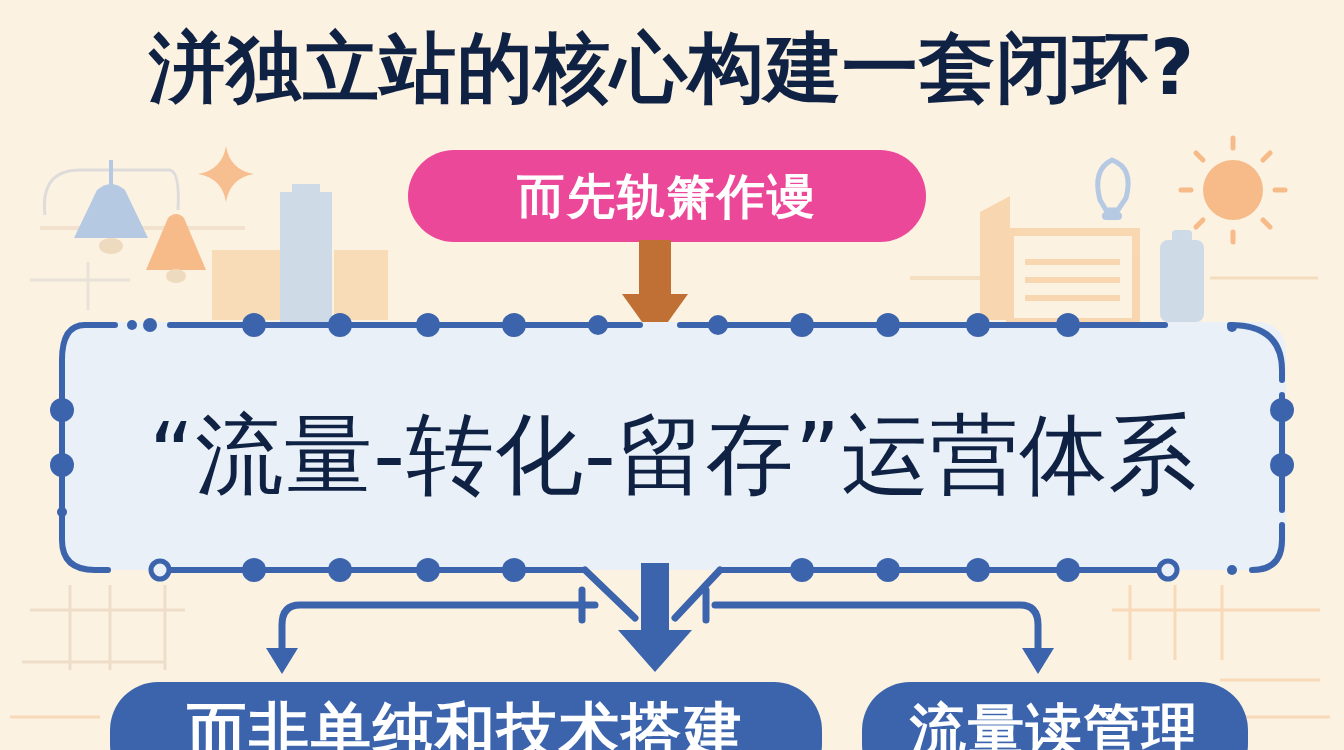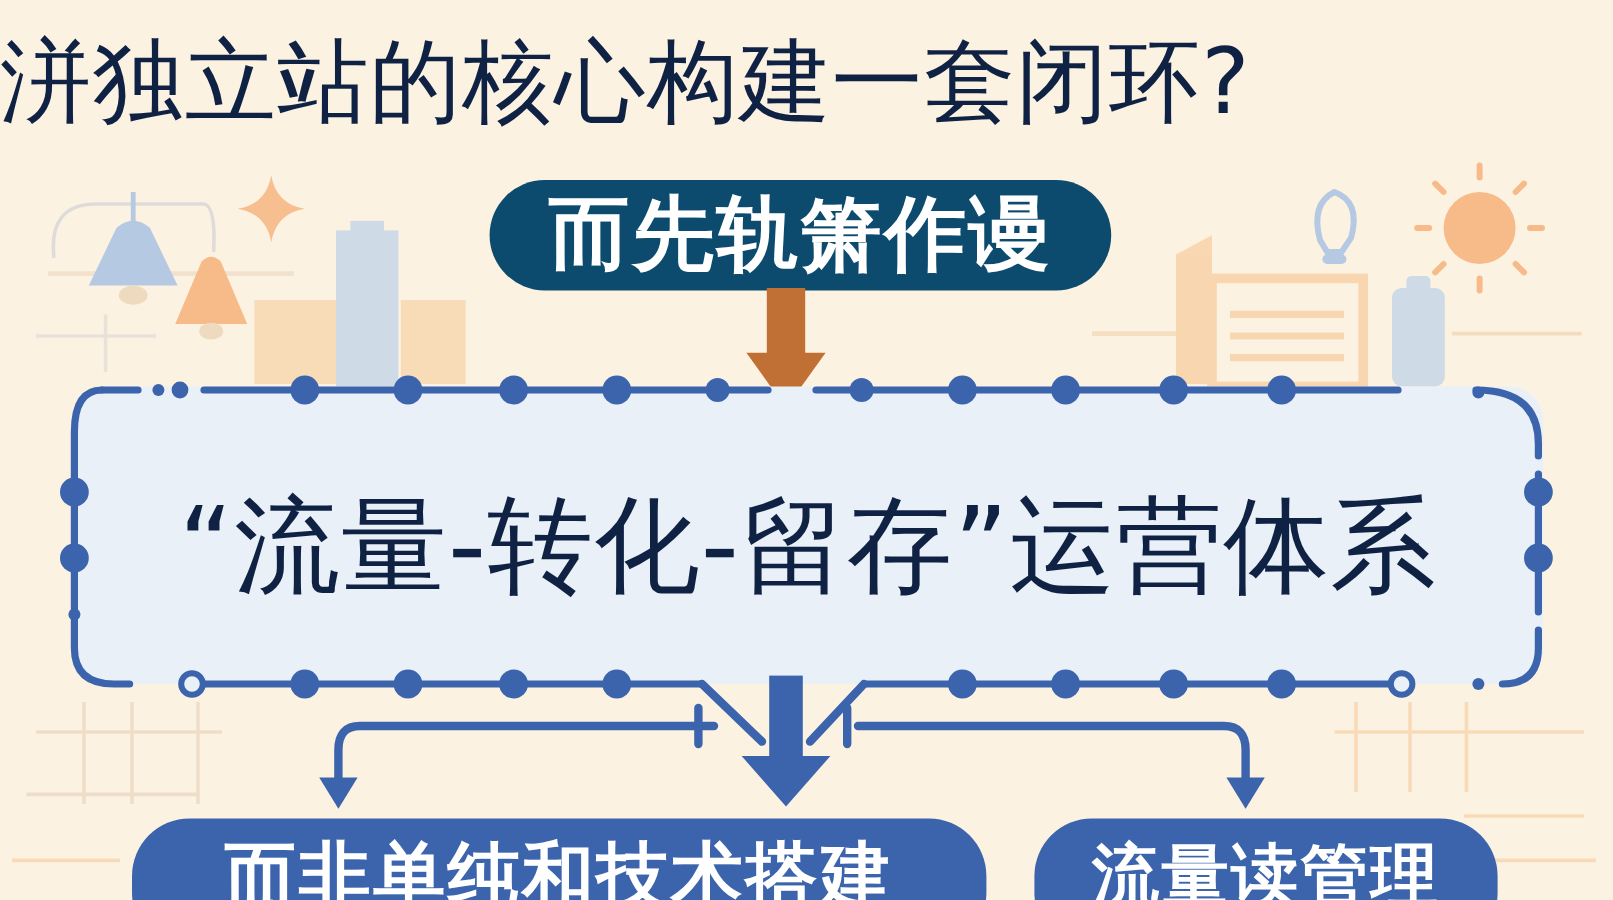--- a/index.html
+++ b/index.html
@@ -3,28 +3,28 @@
 <meta charset="utf-8">
 <style>
   html, body { margin: 0; padding: 0; }
   body {
     width: 1344px; height: 750px; overflow: hidden; position: relative;
     background: #fcf2e2;
     font-family: "DejaVu Sans", "Liberation Sans", sans-serif;
   }
   .bg-layer { position: absolute; inset: 0; }
   .title {
-    position: absolute; left: 0; top: 18px; width: 1344px; 
-    font-size: 76px; font-weight: normal; color: #0f2244; letter-spacing: 1px;
+    position: absolute; left: 0; top: 18px; width: 1344px; text-align: center;
+    font-size: 76px; font-weight: bold; color: #0f2244; letter-spacing: 1px;
     line-height: 100px;
   }
   .top-pill {
     position: absolute; left: 408px; top: 150px; width: 518px; height: 92px;
-    background: #0c4a6e; border-radius: 46px; color: #fff;
-    font-size: 68px; font-weight: bold; text-align: center; line-height: 92px;
+    background: #ec4899; border-radius: 46px; color: #fff;
+    font-size: 48px; font-weight: bold; text-align: center; line-height: 92px;
     letter-spacing: 2px;
   }
   .top-arrow-stem {
     position: absolute; left: 639px; top: 240px; width: 32px; height: 56px;
     background: #c07035;
   }
   .top-arrow-head {
     position: absolute; left: 622px; top: 294px; width: 0; height: 0;
     border-left: 33px solid transparent; border-right: 33px solid transparent;
     border-top: 46px solid #c07035;

